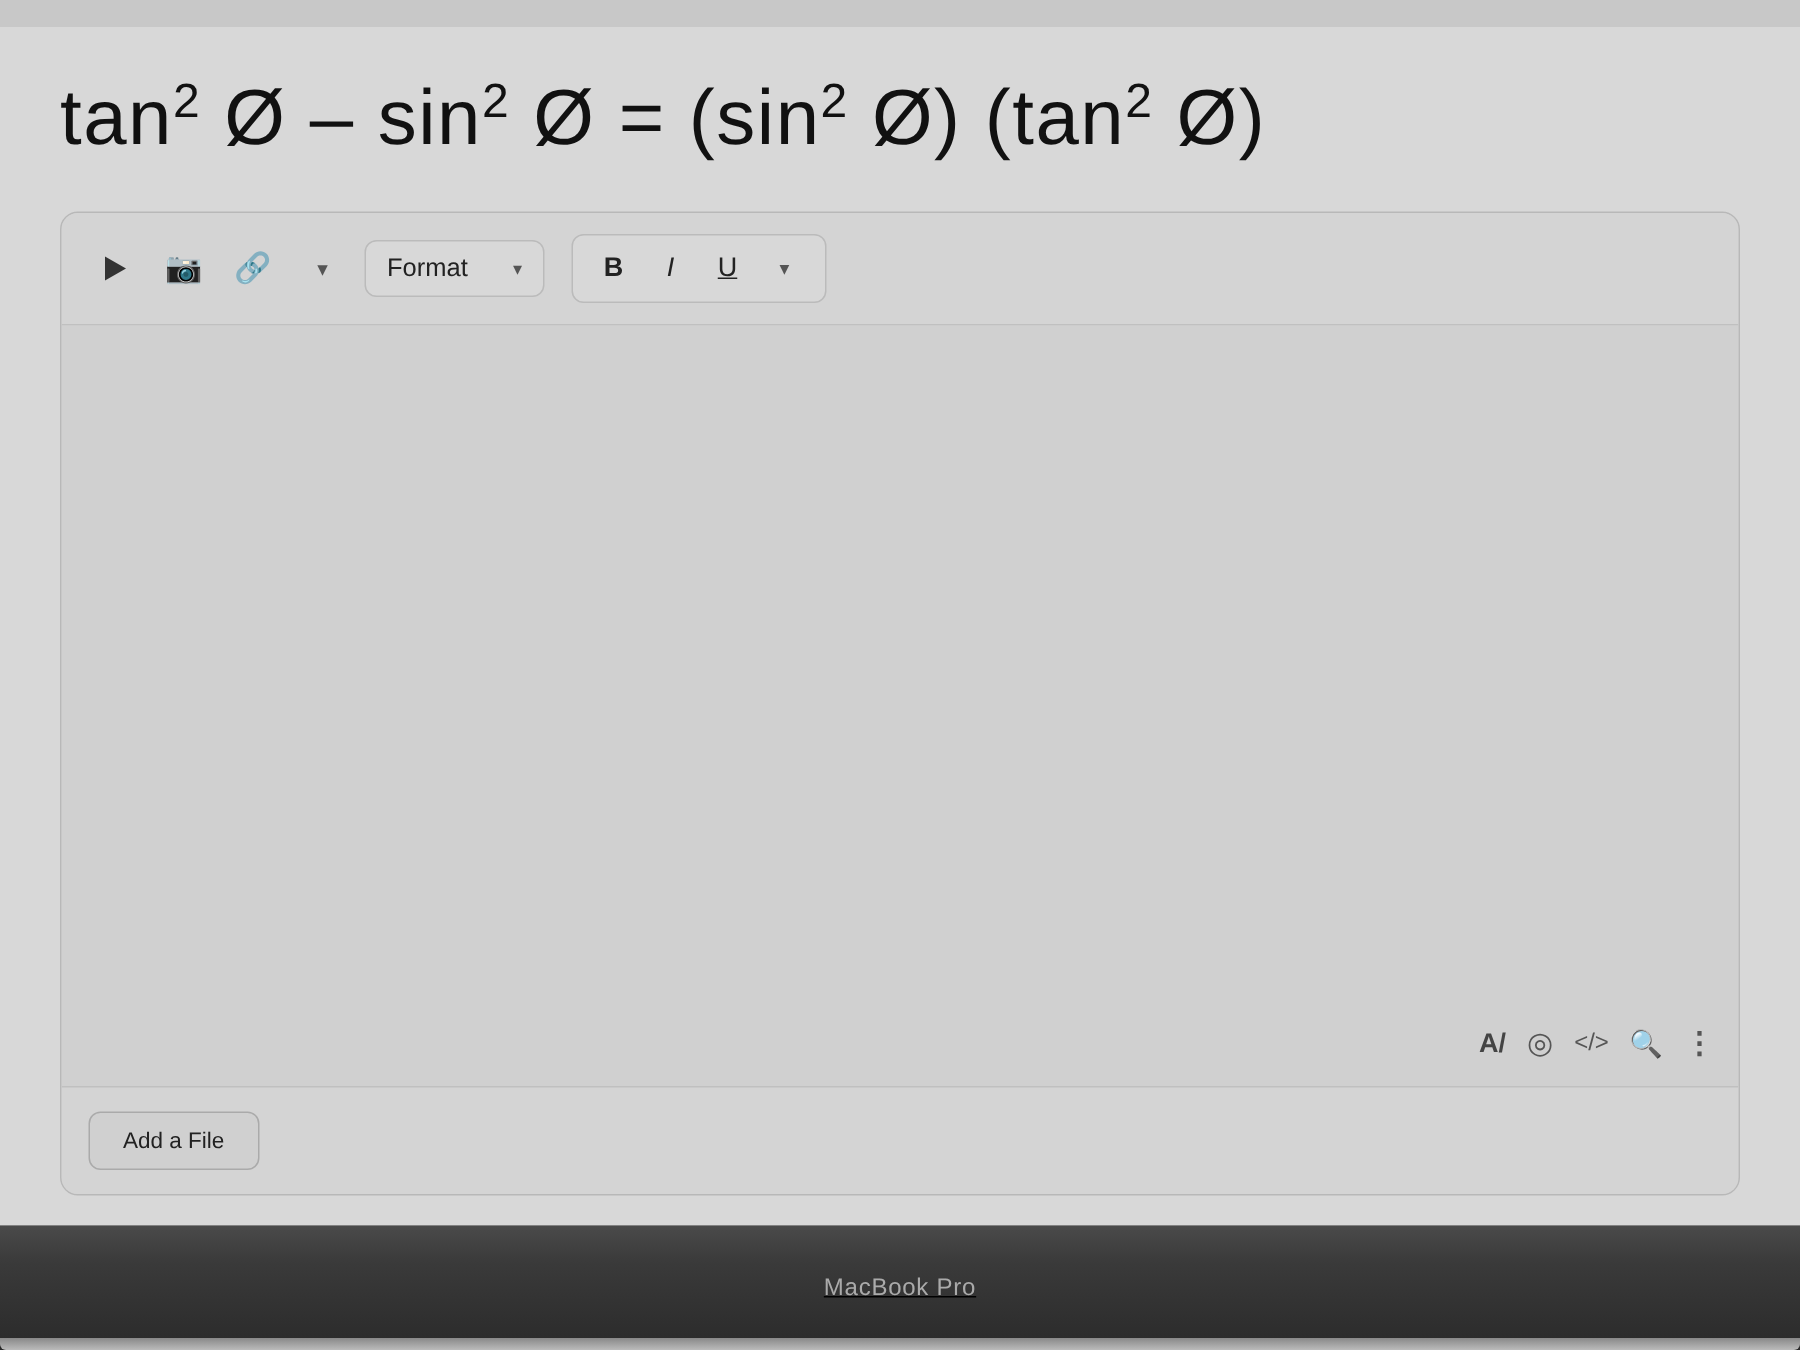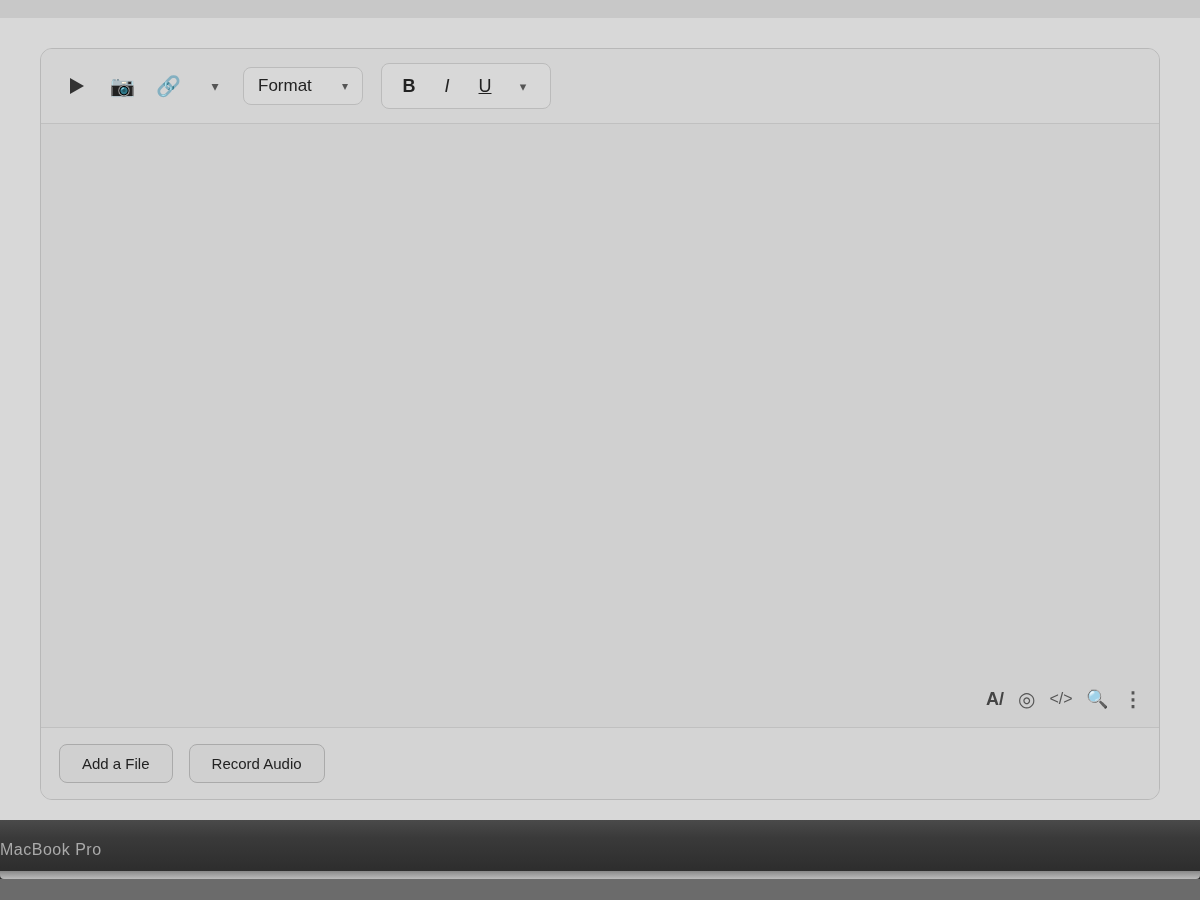--- a/index.html
+++ b/index.html
@@ -25,26 +25,27 @@
       flex-direction: column;
       align-items: center;
       justify-content: flex-start;
       padding-top: 18px;
       position: relative;
     }
 
     
     .macbook-bottom {
       width: 1200px;
-      height: 59px;
+      height: 83px;
       background: linear-gradient(to bottom, #4a4a4a 0%, #3a3a3a 30%, #2a2a2a 100%);
       display: flex;
       align-items: center;
-      justify-content: flex-start;
+      justify-content: center;
       position: relative;
+      text-decoration: underline;
     }
 
     .macbook-label {
       color: #aaa;
       font-size: 16px;
       font-weight: 400;
       letter-spacing: 0.5px;
     }
 
     .macbook-hinge {
@@ -241,20 +242,23 @@
       font-size: 20px;
       color: #333;
     }
   </style>
 </head>
 <body>
 
 <div class="screen-bezel">
   <div class="screen-content">
 
+    <div class="math-formula">
+      tan<sup>2</sup> Ø – sin<sup>2</sup> Ø = (sin<sup>2</sup> Ø) (tan<sup>2</sup> Ø)
+    </div>
 
     <div class="editor-container">
 
       <div class="toolbar">
 
         <div class="toolbar-icon">
           <span class="play-icon"></span>
         </div>
 
         <div class="toolbar-icon camera-icon-svg">
@@ -292,21 +296,20 @@
           <span class="bottom-icon">◎</span>
           <span class="bottom-icon" style="font-size:16px;">&lt;/&gt;</span>
           <span class="bottom-icon" style="font-size:18px;">🔍</span>
           <span class="bottom-icon" style="font-size:20px; font-weight:700;">⋮</span>
         </div>
 
       </div>
 
       <div class="action-buttons">
         <button class="action-btn">Add a File</button>
-        <button class="action-btn">Record Audio</button>
       </div>
 
     </div>
   </div>
 </div>
 
 <div class="macbook-bottom">
   <span class="macbook-label">MacBook Pro</span>
   <div class="macbook-hinge"></div>
 </div>

